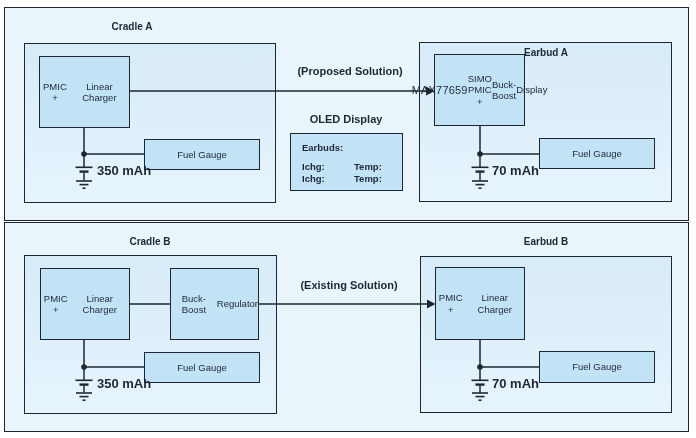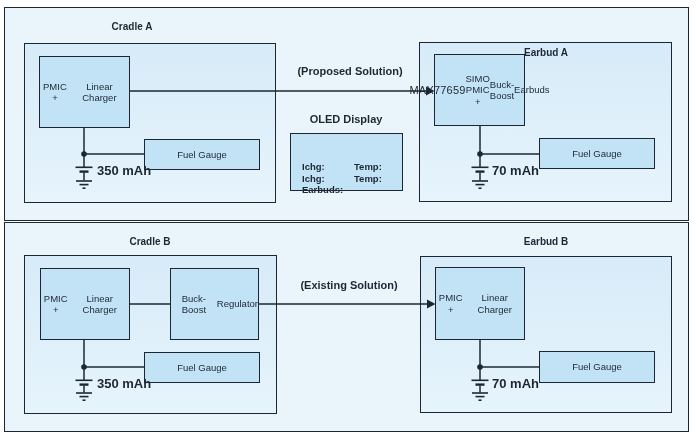--- a/index.html
+++ b/index.html
@@ -146,29 +146,29 @@
   <span>PMIC +</span>
   <span>Linear Charger</span>
 </div>
 <div class="abs block" style="left:144px;top:139px;width:116px;height:31px;">
   <span>Fuel Gauge</span>
 </div>
 <div class="abs block" style="left:434px;top:54px;width:91px;height:72px;">
   <span class="big">MAX77659</span>
   <span>SIMO PMIC +</span>
   <span>Buck-Boost</span>
-  <span>Earbuds</span>
+  <span>Display</span>
 </div>
 <div class="abs block" style="left:539px;top:138px;width:116px;height:31px;">
   <span>Fuel Gauge</span>
 </div>
 
 <div class="abs freelabel" style="left:346px;top:113px;font-size:11px;">OLED Display</div>
 <div class="abs oled-box" style="left:290px;top:133px;width:113px;height:58px;">
-  <span class="t" style="left:11px;top:8px;margin-top:42px;">Earbuds:</span>
+  <span class="t" style="left:11px;top:8px;">Earbuds:</span>
   <span class="t" style="left:11px;top:27px;">Ichg:</span>
   <span class="t" style="left:63px;top:27px;">Temp:</span>
   <span class="t" style="left:11px;top:39px;">Ichg:</span>
   <span class="t" style="left:63px;top:39px;">Temp:</span>
 </div>
 
 <div class="abs freelabel" style="left:350px;top:65px;">(Proposed Solution)</div>
 <div class="abs freelabel" style="left:349px;top:279px;text-align:center;">(Existing Solution)</div>
 
 <div class="abs batt-label" style="left:97px;top:163px;">350 mAh</div>

